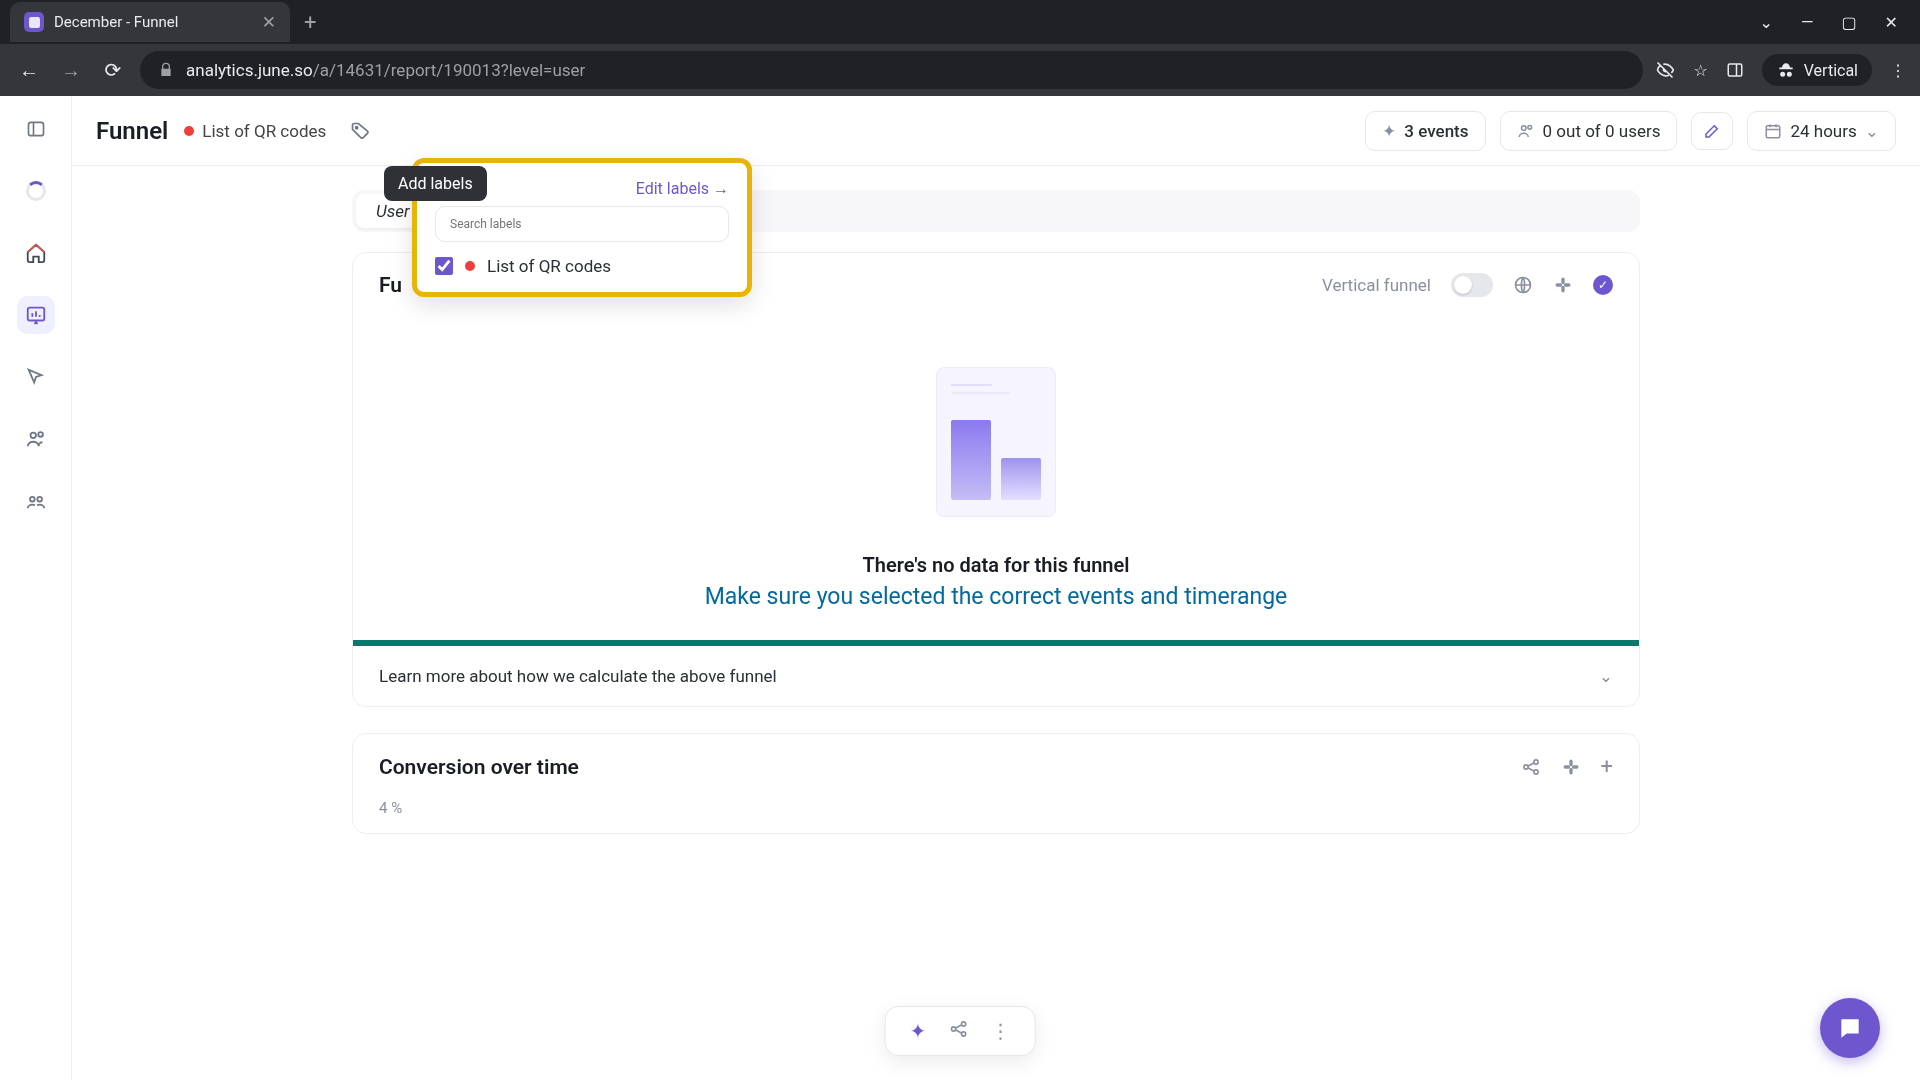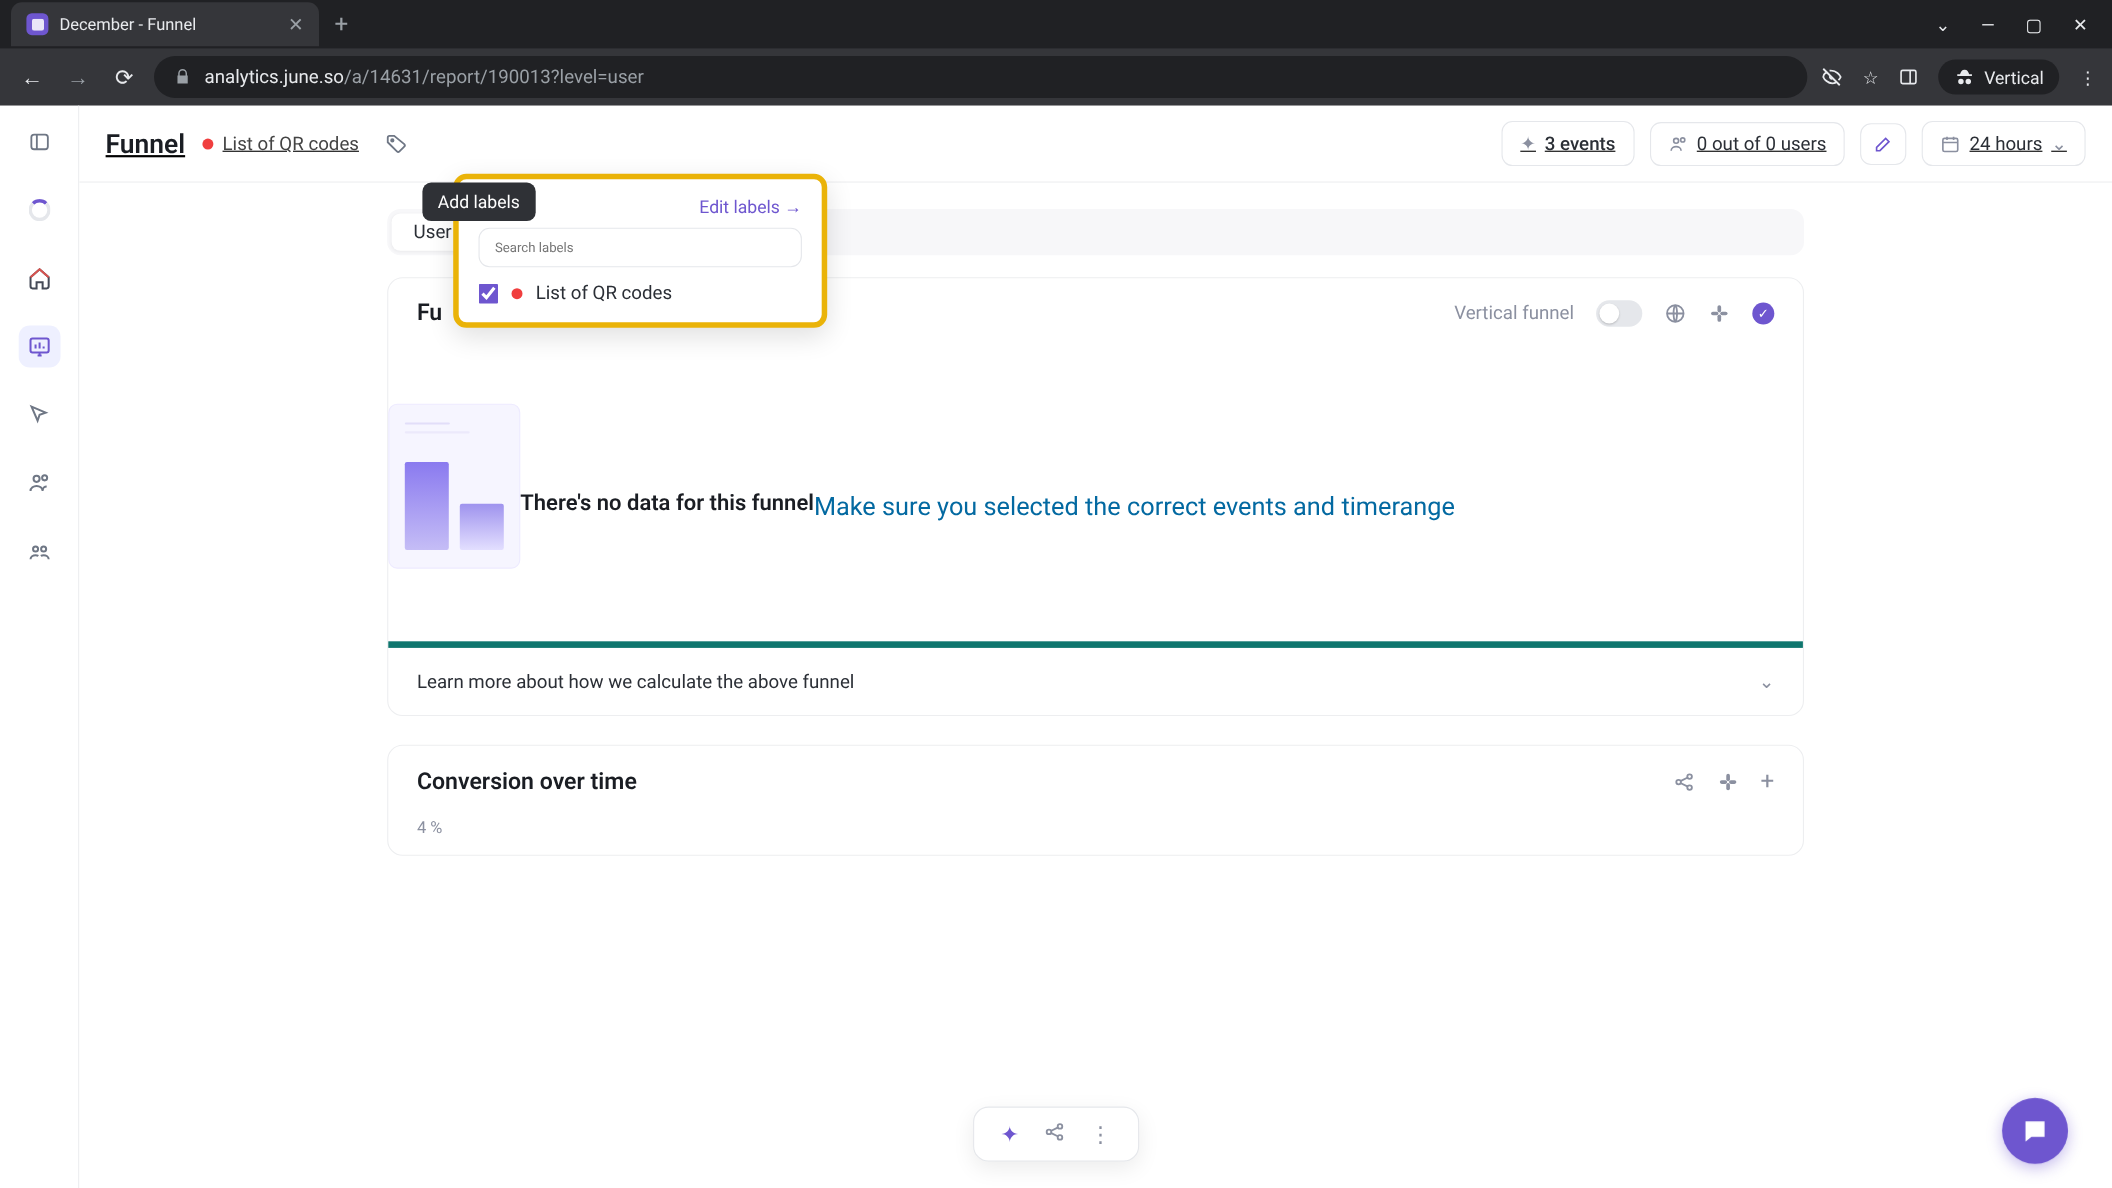--- a/index.html
+++ b/index.html
@@ -26,21 +26,21 @@
 .incognito-pill { display: flex; align-items: center; gap: 8px; background: #202124; padding: 6px 14px; border-radius: 20px; }
 
 
 .app { display: flex; height: calc(1080px - 96px); background: #fff; position: relative; }
 .sidebar { width: 72px; border-right: 1px solid #edeef0; display: flex; flex-direction: column; align-items: center; padding-top: 14px; gap: 24px; }
 .sb-icon { width: 38px; height: 38px; display: flex; align-items: center; justify-content: center; border-radius: 10px; cursor: pointer; color: #6f7785; }
 .sb-icon.active { background: #eef0ff; color: #6e56cf; }
 .spinner-circle { width: 20px; height: 20px; border: 3px solid #e5e7eb; border-top-color: #6e56cf; border-radius: 50%; }
 
 .main { flex: 1; overflow: auto; }
-.topbar { display: flex; align-items: center; height: 70px; padding: 0 24px; border-bottom: 1px solid #edeef0; gap: 16px; text-decoration: underline; }
+.topbar { display: flex; align-items: center; height: 70px; padding: 0 24px; border-bottom: 1px solid #edeef0; gap: 16px; }
 .topbar-title { font-size: 24px; font-weight: 600; color: #1a1d23; }
 .label-chip { display: flex; align-items: center; gap: 8px; font-size: 17px; color: #444; }
 .dot-red { width: 10px; height: 10px; background: #f03e3e; border-radius: 50%; }
 .tag-btn { width: 36px; height: 36px; display: flex; align-items: center; justify-content: center; border-radius: 8px; cursor: pointer; color: #6f7785; border: 1px solid transparent; }
 
 .top-right { margin-left: auto; display: flex; gap: 14px; align-items: center; }
 .pill { display: flex; align-items: center; gap: 8px; border: 1px solid #e5e7eb; border-radius: 10px; padding: 9px 16px; font-size: 17px; color: #2b2f36; cursor: pointer; }
 .pill svg, .pill .ico { color: #8b90a0; }
 .event-count { font-weight: 500; }
 
@@ -50,31 +50,31 @@
 .popover-edit { color: #6e56cf; font-size: 16px; cursor: pointer; text-align: right; margin-bottom: 8px; }
 .popover-search { width: 100%; border: 1px solid #e5e7eb; border-radius: 10px; padding: 10px 14px; font-size: 12px; color: #6f7785; margin-bottom: 14px; }
 .popover-row { display: flex; align-items: center; gap: 12px; font-size: 17px; color: #2b2f36; }
 .popover-row input[type=checkbox] { width: 18px; height: 18px; accent-color: #6e56cf; }
 
 
 .content { padding: 24px 280px 40px; }
 .seg-tab { padding: 10px 22px; font-size: 17px; display: flex; align-items: center; gap: 8px; cursor: pointer; color: #2b2f36;}
 .seg-tab.active { background: #fff; box-shadow: 0 1px 3px rgba(0,0,0,.05); border-radius: 8px; margin: 4px; padding: 7px 20px;}
 .seg-tab.disabled { color: #a3a8b5; }
-.seg-wrap { background: #f7f7f9; border-radius: 12px; display:flex; padding: 0;}
+.seg-wrap { background: #f7f7f9; border-radius: 12px; display:flex; padding: 0; font-style: italic;}
 
 .panel { border: 1px solid #edeef0; border-radius: 14px; padding: 0; margin-bottom: 26px; background: #fff;}
 .panel-hd { display: flex; align-items: center; padding: 20px 26px; }
 .panel-title { font-size: 21px; font-weight: 600; color: #1a1d23; }
 .panel-hd-right { margin-left: auto; display: flex; align-items: center; gap: 20px; color: #8b90a0; }
 .toggle { width: 42px; height: 24px; background: #e5e7eb; border-radius: 14px; position: relative; cursor: pointer; }
 .toggle::after { content: ""; position: absolute; left: 3px; top: 3px; width: 18px; height: 18px; background: #fff; border-radius: 50%; box-shadow: 0 1px 2px rgba(0,0,0,.2);}
 .status-dot { width: 20px; height: 20px; background: #6e56cf; border-radius: 50%; display: flex; align-items: center; justify-content: center; color: #fff; font-size: 12px;}
 
-.empty { display: flex; flex-direction: row; align-items: center; padding: 50px 0 30px; }
+.empty { display: flex; flex-direction: column; align-items: center; padding: 50px 0 30px; }
 .empty-ill { width: 120px; height: 150px; background: #f6f5ff; border: 1px solid #edeaff; border-radius: 8px; padding: 16px 14px; margin-bottom: 36px; display: flex; flex-direction: column; gap: 6px;}
 .empty-ill .line1 { height: 8px; background: #e2def9; border-radius: 3px; width: 45%;}
 .empty-ill .line2 { height: 6px; background: #ece9fb; border-radius: 3px; width: 65%; margin-bottom: 20px;}
 .empty-ill .bars { display: flex; gap: 10px; align-items: flex-end; flex: 1;}
 .empty-ill .bar1 { width: 40px; height: 80px; background: linear-gradient(#8a7aef,#c5bdf6); border-radius: 2px;}
 .empty-ill .bar2 { width: 40px; height: 42px; background: linear-gradient(#9f93ee,#e3dfff); border-radius: 2px;}
 .empty-title { font-size: 20px; font-weight: 600; color: #1a1d23; margin-bottom: 6px; }
 .empty-sub { font-size: 23px; color: #0369a1; }
 .learn-row { border-top: 6px solid #0f766e; padding: 20px 26px; display: flex; align-items: center; font-size: 17px; color: #2b2f36; cursor: pointer;}
 .learn-row .chev { margin-left: auto; color: #8b90a0; }

